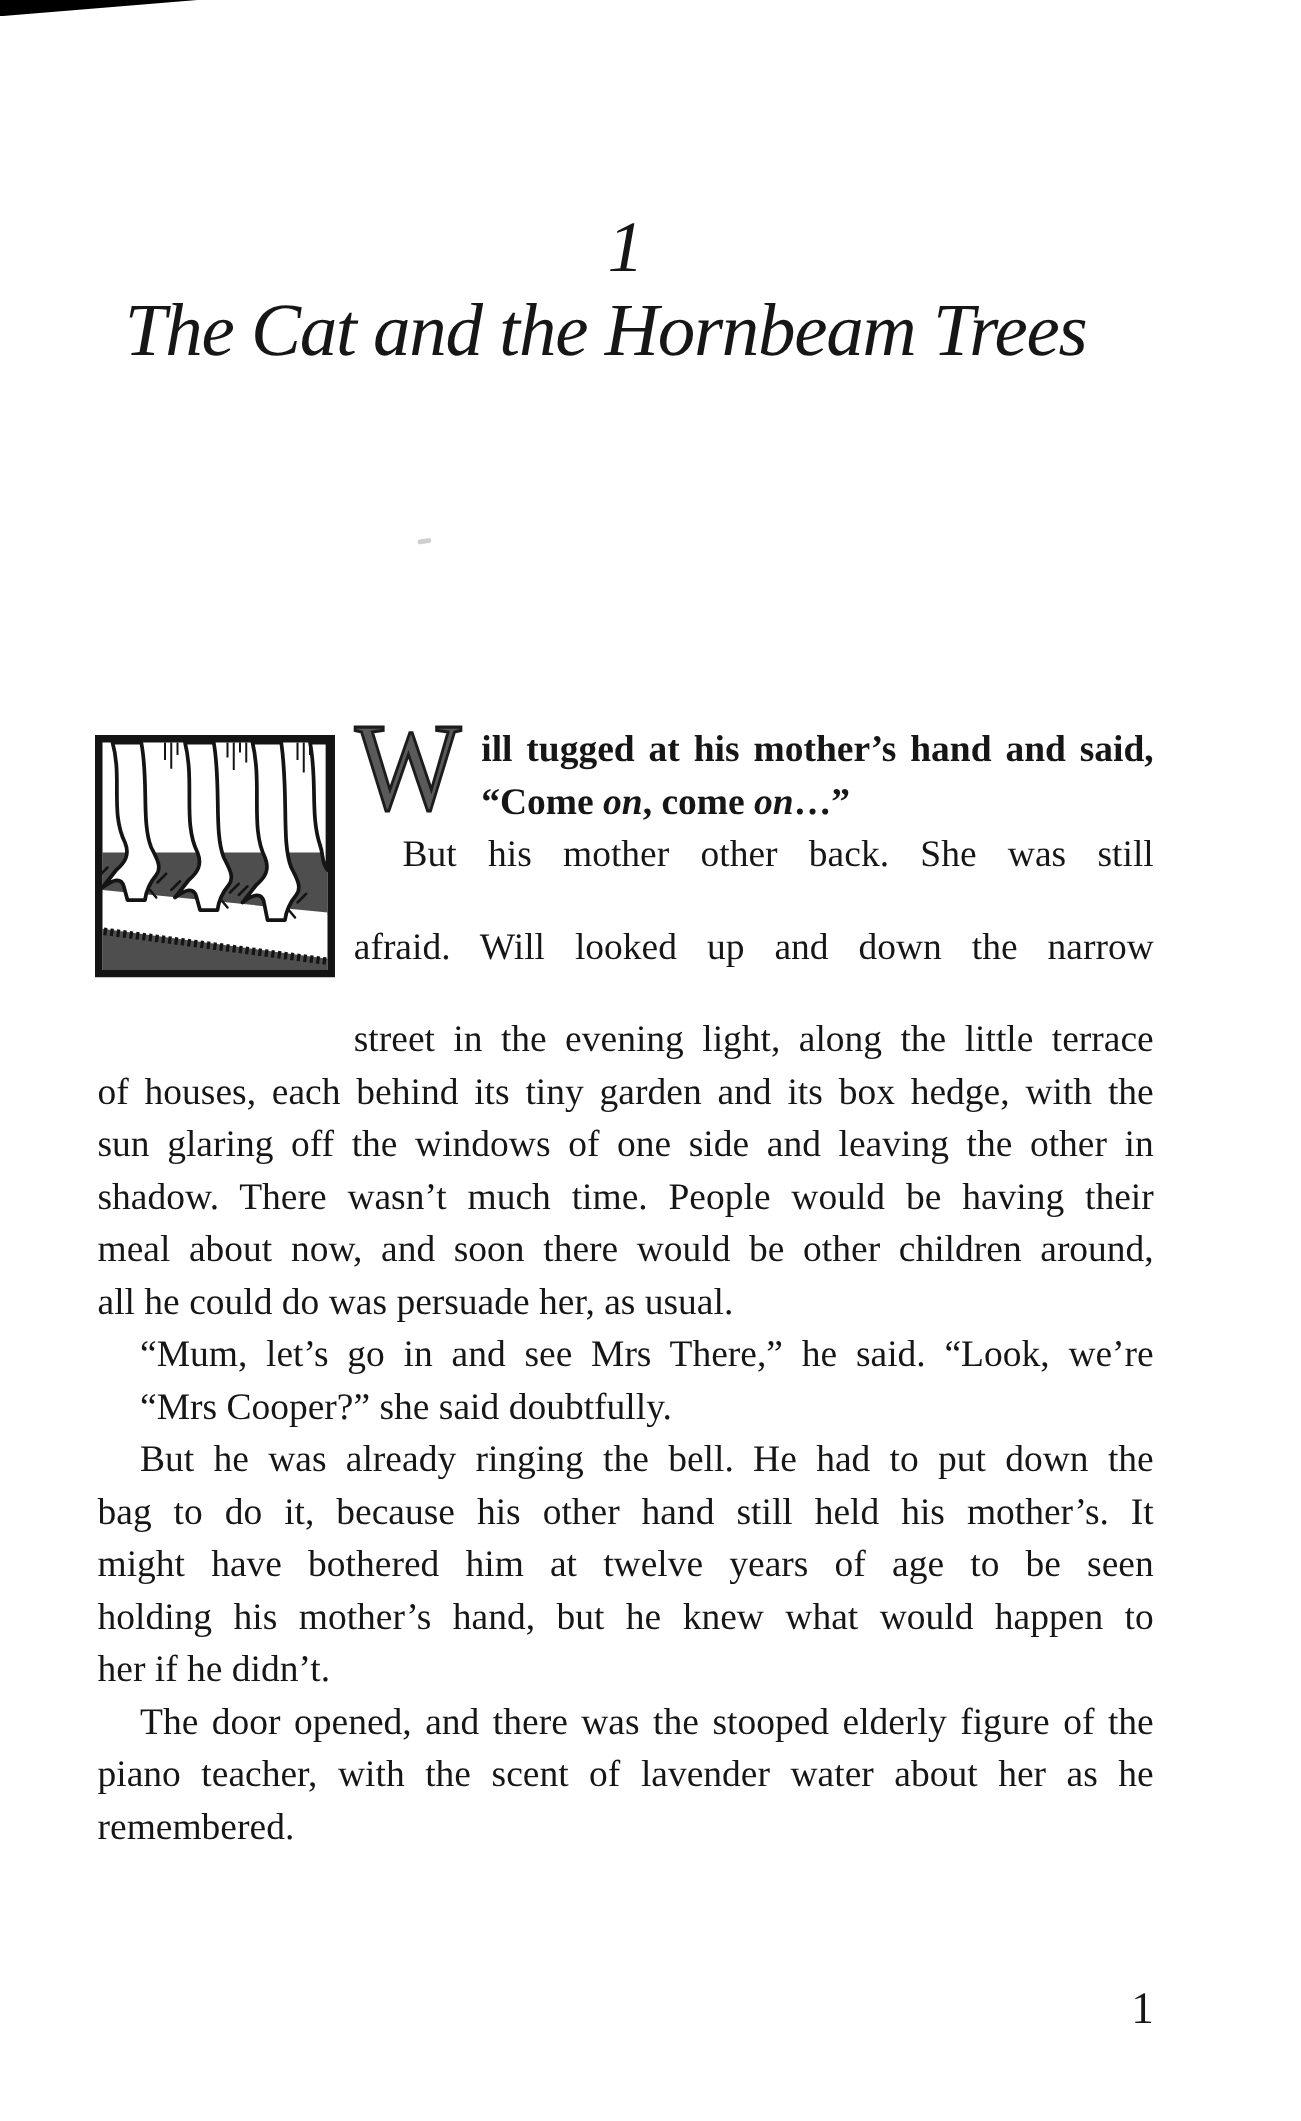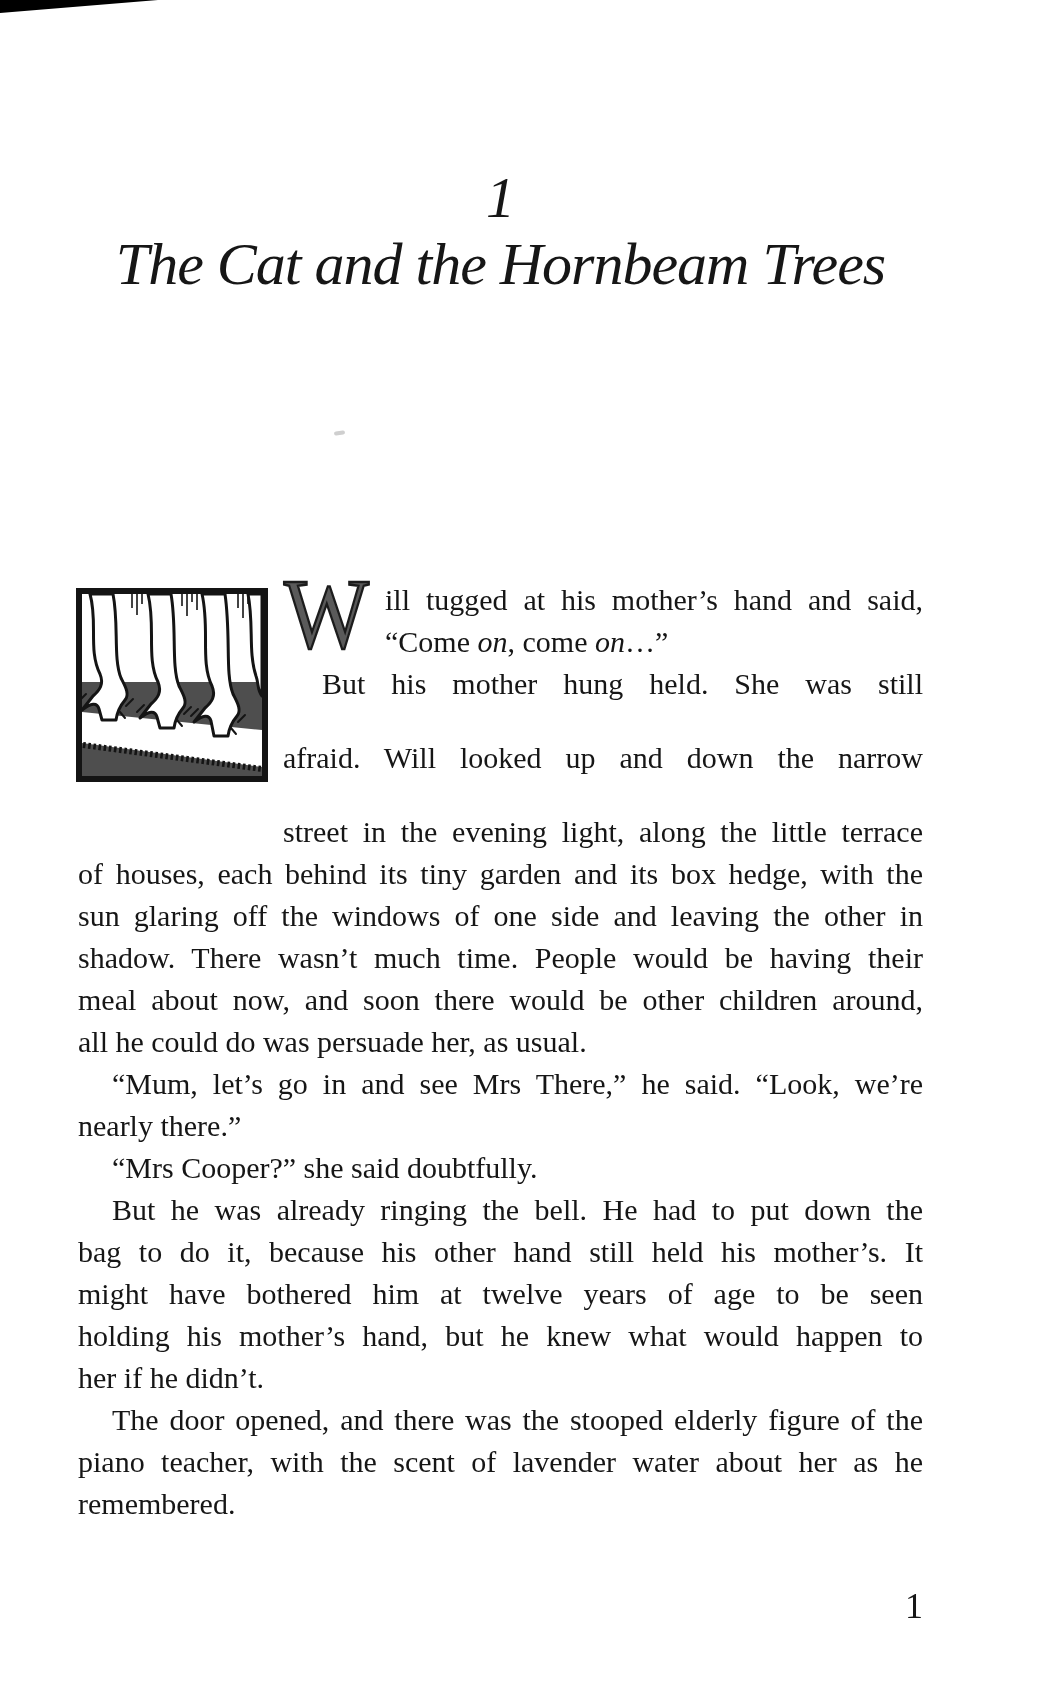--- a/index.html
+++ b/index.html
@@ -14,37 +14,37 @@
   }
   .scan-speck{
     position:absolute;left:334px;top:431px;width:11px;height:4px;
     background:#cfcfcf;border-radius:2px;transform:rotate(-8deg);
   }
   .chapnum{
     position:absolute;left:78px;top:169px;width:845px;text-align:center;
     font-style:italic;font-size:58px;line-height:1;
   }
   .title{
-    position:absolute;left:78px;top:234px;width:845px;text-align:center;
+    position:absolute;left:62px;top:234px;width:845px;text-align:center;
     font-style:italic;font-size:60px;line-height:1;white-space:nowrap;
     letter-spacing:-1px;
   }
   .illo{position:absolute;left:76px;top:588px;width:192px;height:194px;}
   .dropcap{
     position:absolute;left:284px;top:564px;font-size:100px;line-height:1;
     color:#5a5a5a;-webkit-text-stroke:2.5px #1c1c1c;
     transform:scaleX(.9);transform-origin:left top;
   }
   .bodytext{position:absolute;left:78px;top:579px;width:845px;font-size:30px;}
   .bl{
     height:42px;line-height:42px;box-sizing:border-box;width:100%;
     text-align:right;text-align-last:left;white-space:nowrap;
   }
   .bl.j{text-align:justify;text-align-last:justify;text-justify:inter-word;white-space:normal;}
-  .bl.drop{padding-left:307px;}
+  .bl.drop{padding-left:307px;font-weight:bold;}
   .bl.wrap{padding-left:205px;margin-top:32px;}
   .bl.wrapind{padding-left:244px;}
   .bl.ind{padding-left:34px;}
   .bl em{font-style:italic;}
   .pagenum{
     position:absolute;left:78px;top:1588px;width:845px;text-align:right;
     font-size:36px;line-height:1;
   }
 </style>
 </head>
@@ -105,30 +105,29 @@
     </g>
 
     <rect x="3" y="3" width="186" height="188" fill="none" stroke="#141414" stroke-width="6"></rect>
   </svg>
 
   <div class="dropcap">W</div>
 
   <div class="bodytext" id="body-lines">
       <div class="bl drop j"><span>ill tugged at his mother’s hand and said,</span></div>
       <div class="bl drop"><span>“Come </span><em>on</em><span>, come </span><em>on</em><span>…”</span></div>
-      <div class="bl wrapind j"><span>But his mother hung held. She was still</span></div>
+      <div class="bl wrapind j"><span>But his mother other back. She was still</span></div>
       <div class="bl wrap j"><span>afraid. Will looked up and down the narrow</span></div>
       <div class="bl wrap j"><span>street in the evening light, along the little terrace</span></div>
       <div class="bl j"><span>of houses, each behind its tiny garden and its box hedge, with the</span></div>
       <div class="bl j"><span>sun glaring off the windows of one side and leaving the other in</span></div>
       <div class="bl j"><span>shadow. There wasn’t much time. People would be having their</span></div>
       <div class="bl j"><span>meal about now, and soon there would be other children around,</span></div>
       <div class="bl "><span>all he could do was persuade her, as usual.</span></div>
       <div class="bl ind j"><span>“Mum, let’s go in and see Mrs There,” he said. “Look, we’re</span></div>
-      <div class="bl "><span>nearly there.”</span></div>
       <div class="bl ind"><span>“Mrs Cooper?” she said doubtfully.</span></div>
       <div class="bl ind j"><span>But he was already ringing the bell. He had to put down the</span></div>
       <div class="bl j"><span>bag to do it, because his other hand still held his mother’s. It</span></div>
       <div class="bl j"><span>might have bothered him at twelve years of age to be seen</span></div>
       <div class="bl j"><span>holding his mother’s hand, but he knew what would happen to</span></div>
       <div class="bl "><span>her if he didn’t.</span></div>
       <div class="bl ind j"><span>The door opened, and there was the stooped elderly figure of the</span></div>
       <div class="bl j"><span>piano teacher, with the scent of lavender water about her as he</span></div>
       <div class="bl "><span>remembered.</span></div>
     </div>

